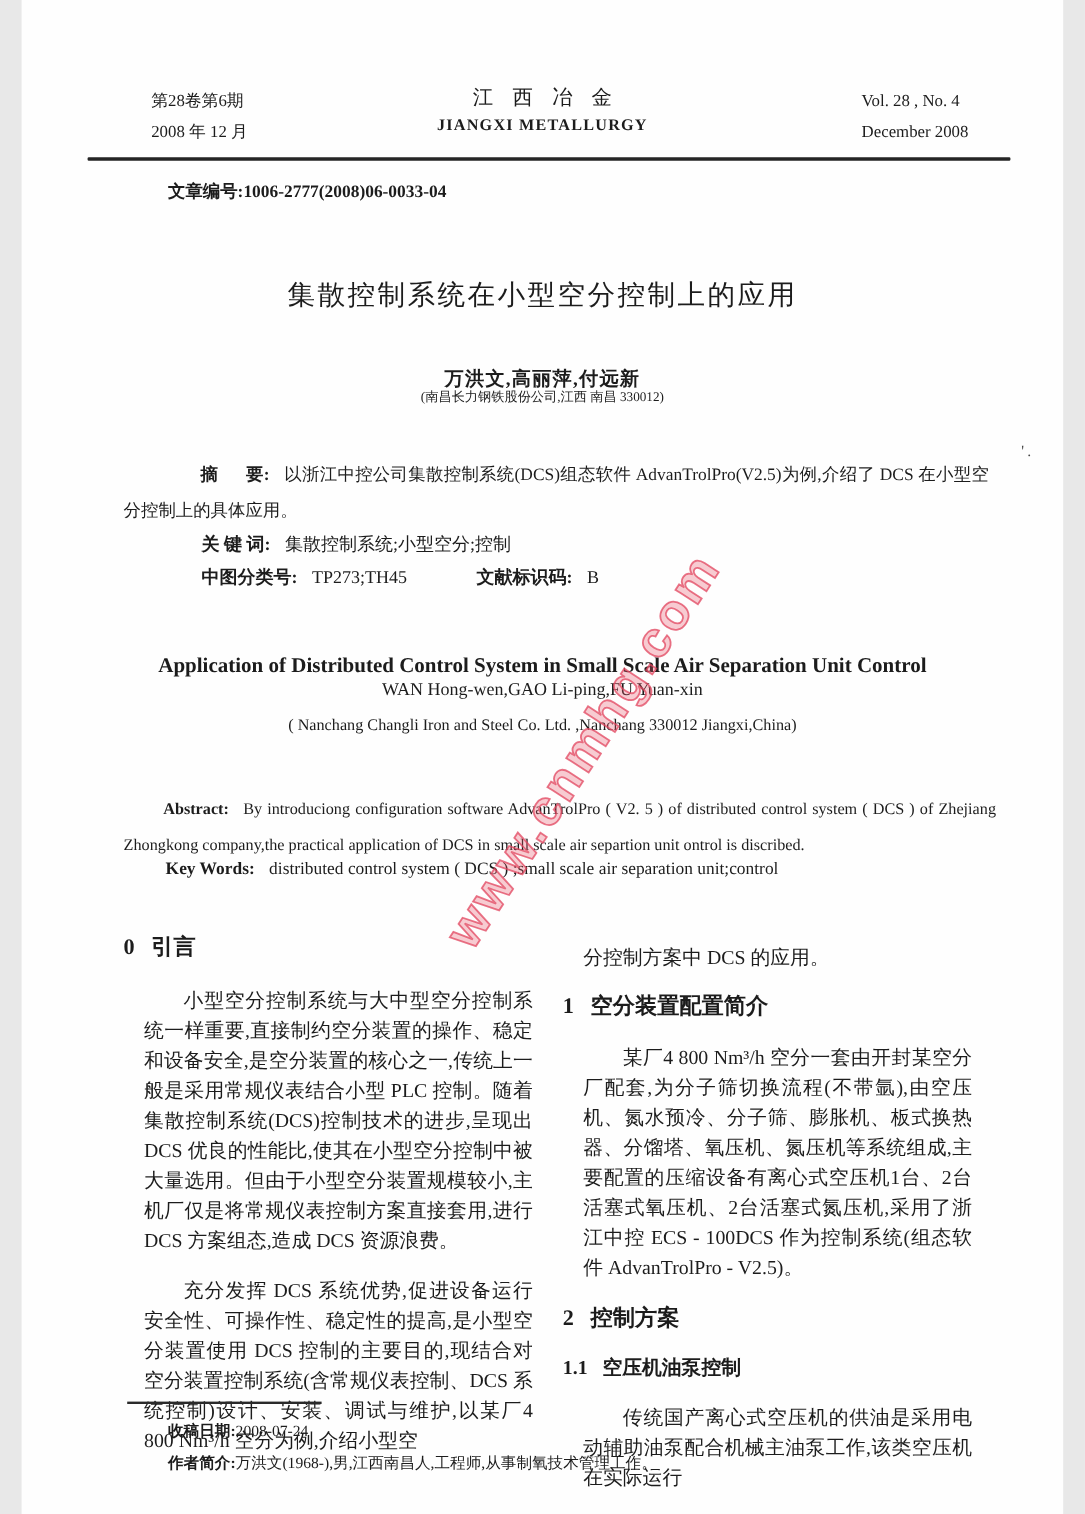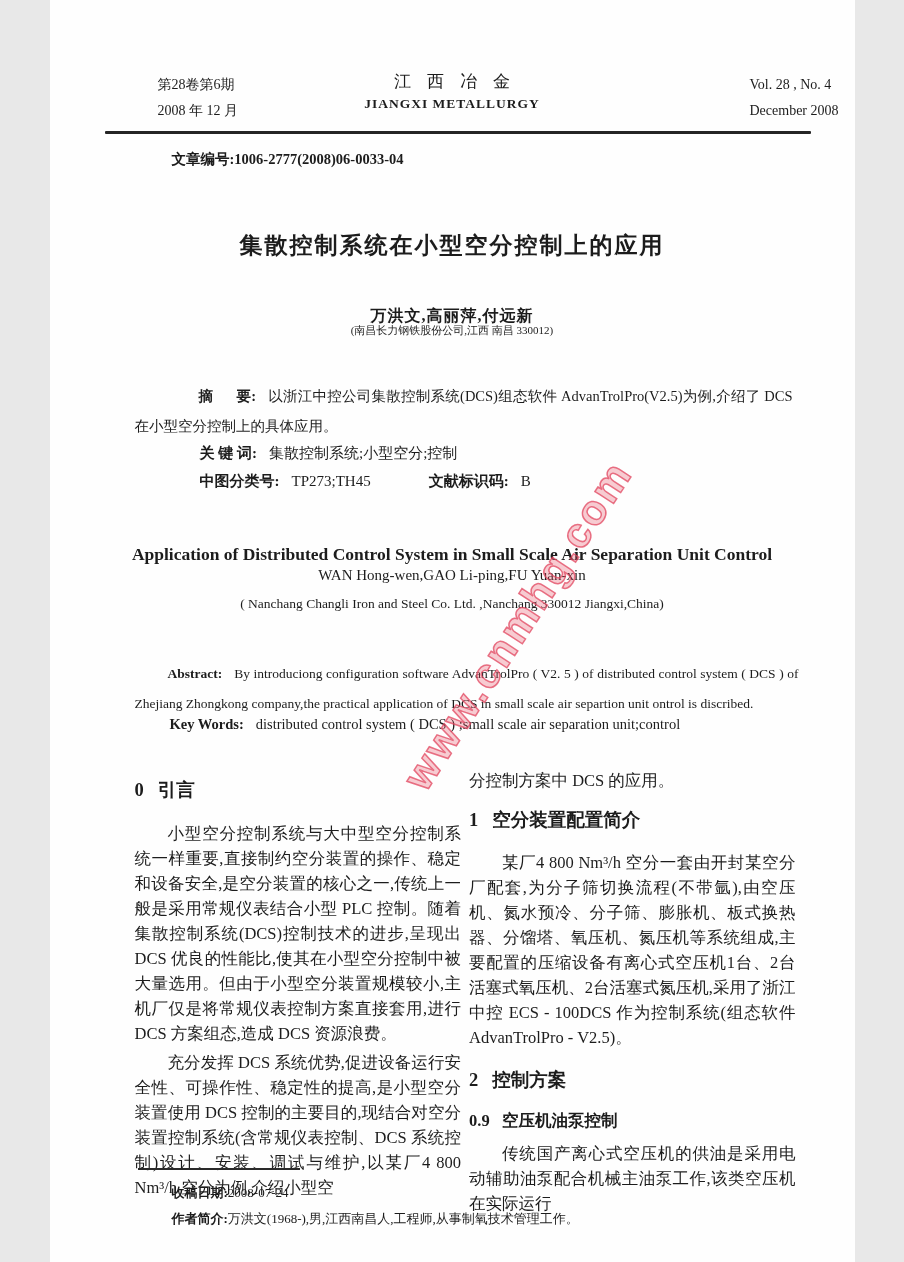--- a/index.html
+++ b/index.html
@@ -1,53 +1,53 @@
 <!DOCTYPE html>
 <html><head>
 <meta charset="utf-8">
 <style>
   html,body{margin:0;padding:0;background:#e8e8e8;}
   .page{
     position:relative;
-    width:805px;height:1262px;
+    width:868px;height:1262px;
     margin:0 auto;
     background:#fefefe;
     font-family:"Liberation Serif","DejaVu Serif",serif;
     color:#1c1c1c;
     overflow:hidden;
   }
   .abs{position:absolute;}
   
   .hdr-left{left:108px;top:72px;font-size:14px;line-height:26px;}
   .hdr-center{left:0;right:0;top:70px;text-align:center;}
   .hdr-center .jname{font-size:17px;font-weight:normal;letter-spacing:16px;text-indent:16px;}
   .hdr-center .jname-en{font-size:13.5px;font-weight:bold;letter-spacing:1px;margin-top:3px;}
   .hdr-right{left:700px;top:72px;font-size:14px;line-height:26px;}
   .hdr-rule{left:55px;right:44px;top:131px;height:3px;background:#252525;border-radius:1px;}
   
   .article-no{left:122px;top:150px;font-size:14.5px;font-weight:bold;}
-  .title-zh{left:0;right:0;top:230px;text-align:center;font-size:23px;font-weight:bold;letter-spacing:2px;}
+  .title-zh{left:0;right:0;top:230px;text-align:center;font-size:23px;font-weight:normal;letter-spacing:2px;}
   .authors-zh{left:0;right:0;top:293px;text-align:center;font-size:16px;font-weight:bold;letter-spacing:1px;margin-top:13px;}
   .affil-zh{left:0;right:0;top:323px;text-align:center;font-size:11px;}
   .abs-zh{left:85px;right:62px;top:366px;font-size:14.5px;line-height:30px;text-align:justify;text-indent:64px;}
   .kw-zh{left:150px;top:444px;font-size:15px;}
   .clc-line{left:150px;top:472px;font-size:15px;}
   .clc-line .pair2{margin-left:58px;}
   .lbl{font-weight:bold;white-space:pre;}
   .lbl-sp{display:inline-block;width:12px;}
   
   .title-en{left:0;right:0;top:544px;text-align:center;font-size:17.5px;font-weight:bold;}
   .authors-en{left:0;right:0;top:567px;text-align:center;font-size:15px;}
   .affil-en{left:0;right:0;top:596px;text-align:center;font-size:13.5px;}
   .abs-en{left:85px;right:56px;top:645px;font-size:13.5px;line-height:30px;text-align:justify;text-indent:33px;}
   .kw-en{left:120px;top:716px;font-size:14.5px;}
   
   .columns{left:85px;right:59px;top:768px;display:flex;gap:8px;}
   .col{width:374px;font-size:16.5px;line-height:25px;text-align:justify;}
-  .col p{margin:0;text-indent:2em;}
+  .col p{margin:17px;text-indent:2em;}
   .col p.noindent{text-indent:0;}
   .sec-h{font-weight:bold;font-size:18.5px;line-height:25px;text-indent:0;white-space:pre;text-align:left;}
   .col .h0{margin:10px 0 18px;}
   .col .h1{margin:15px 0 17px;}
   .col .h2{margin:18px 0 15px;}
   .col .h21{margin:0 0 8px;font-size:16.5px;}
   .col .p-follow{margin-top:4px;}
   
   .foot-sep{left:88px;top:1168px;width:162px;height:2px;background:#2a2a2a;}
   .foot-line1{left:122px;top:1184px;font-size:13px;}
@@ -115,21 +115,21 @@
     <div class="col">
       <div class="sec-h h0">0   引言</div>
       <p>小型空分控制系统与大中型空分控制系统一样重要,直接制约空分装置的操作、稳定和设备安全,是空分装置的核心之一,传统上一般是采用常规仪表结合小型 PLC 控制。随着集散控制系统(DCS)控制技术的进步,呈现出 DCS 优良的性能比,使其在小型空分控制中被大量选用。但由于小型空分装置规模较小,主机厂仅是将常规仪表控制方案直接套用,进行 DCS 方案组态,造成 DCS 资源浪费。</p>
       <p class="p-follow">充分发挥 DCS 系统优势,促进设备运行安全性、可操作性、稳定性的提高,是小型空分装置使用 DCS 控制的主要目的,现结合对空分装置控制系统(含常规仪表控制、DCS 系统控制)设计、安装、调试与维护,以某厂4 800 Nm³/h 空分为例,介绍小型空</p>
     </div>
     <div class="col">
       <p class="noindent">分控制方案中 DCS 的应用。</p>
       <div class="sec-h h1">1   空分装置配置简介</div>
       <p>某厂4 800 Nm³/h 空分一套由开封某空分厂配套,为分子筛切换流程(不带氩),由空压机、氮水预冷、分子筛、膨胀机、板式换热器、分馏塔、氧压机、氮压机等系统组成,主要配置的压缩设备有离心式空压机1台、2台活塞式氧压机、2台活塞式氮压机,采用了浙江中控 ECS - 100DCS 作为控制系统(组态软件 AdvanTrolPro - V2.5)。</p>
       <div class="sec-h h2">2   控制方案</div>
-      <div class="sec-h h21">0.9   空压机油泵控制</div>
+      <div class="sec-h h21">1.1   空压机油泵控制</div>
       <p>传统国产离心式空压机的供油是采用电动辅助油泵配合机械主油泵工作,该类空压机在实际运行</p>
     </div>
   </div>
 
   <div class="abs foot-sep"></div>
   <div class="abs foot-line1"><span class="lbl">收稿日期:</span><span>2008-07-24</span></div>
   <div class="abs foot-line2"><span class="lbl">作者简介:</span><span>万洪文(1968-),男,江西南昌人,工程师,从事制氧技术管理工作。</span></div>
 
   <div class="abs watermark">www.cnmhg.com</div>
 

